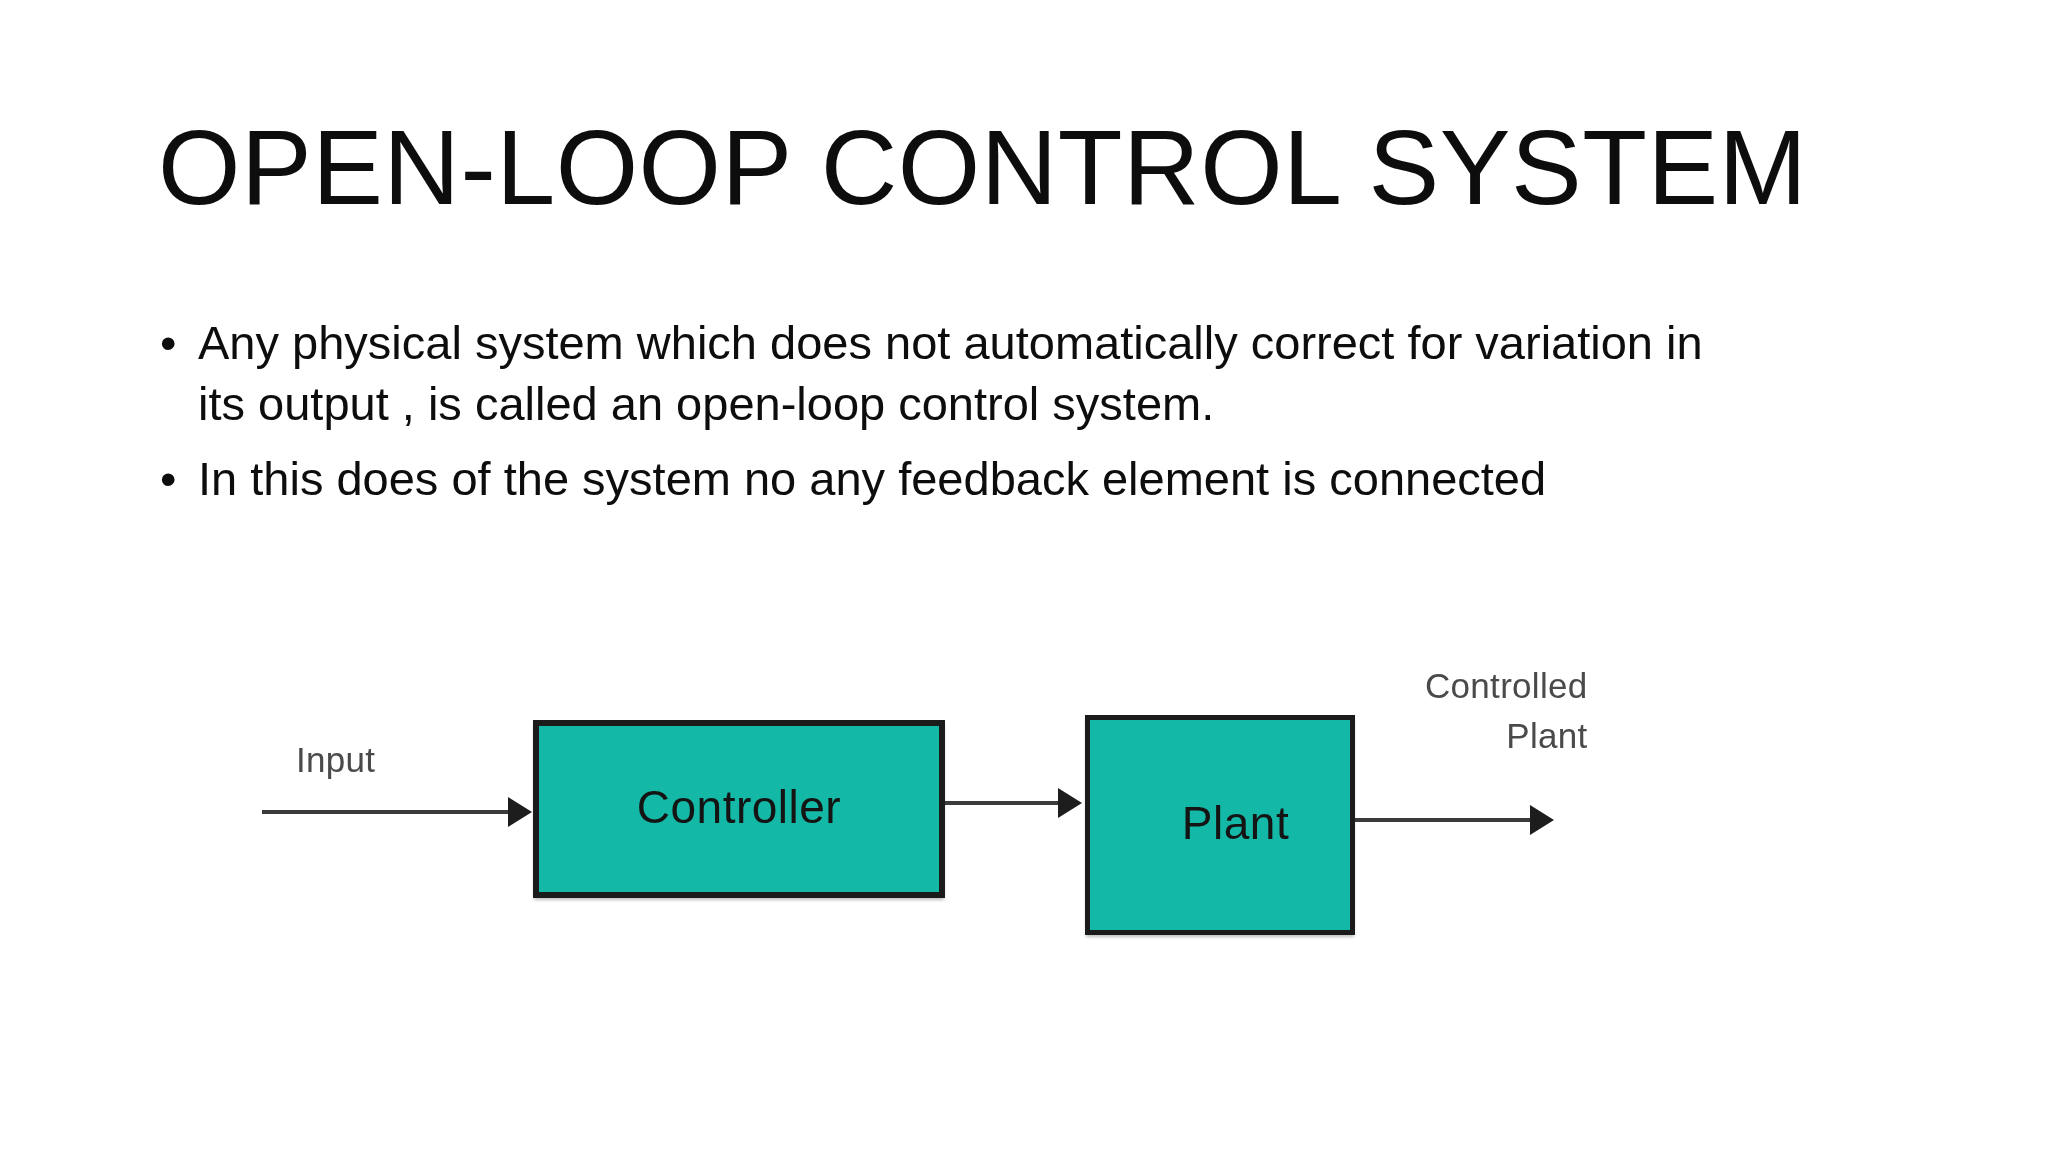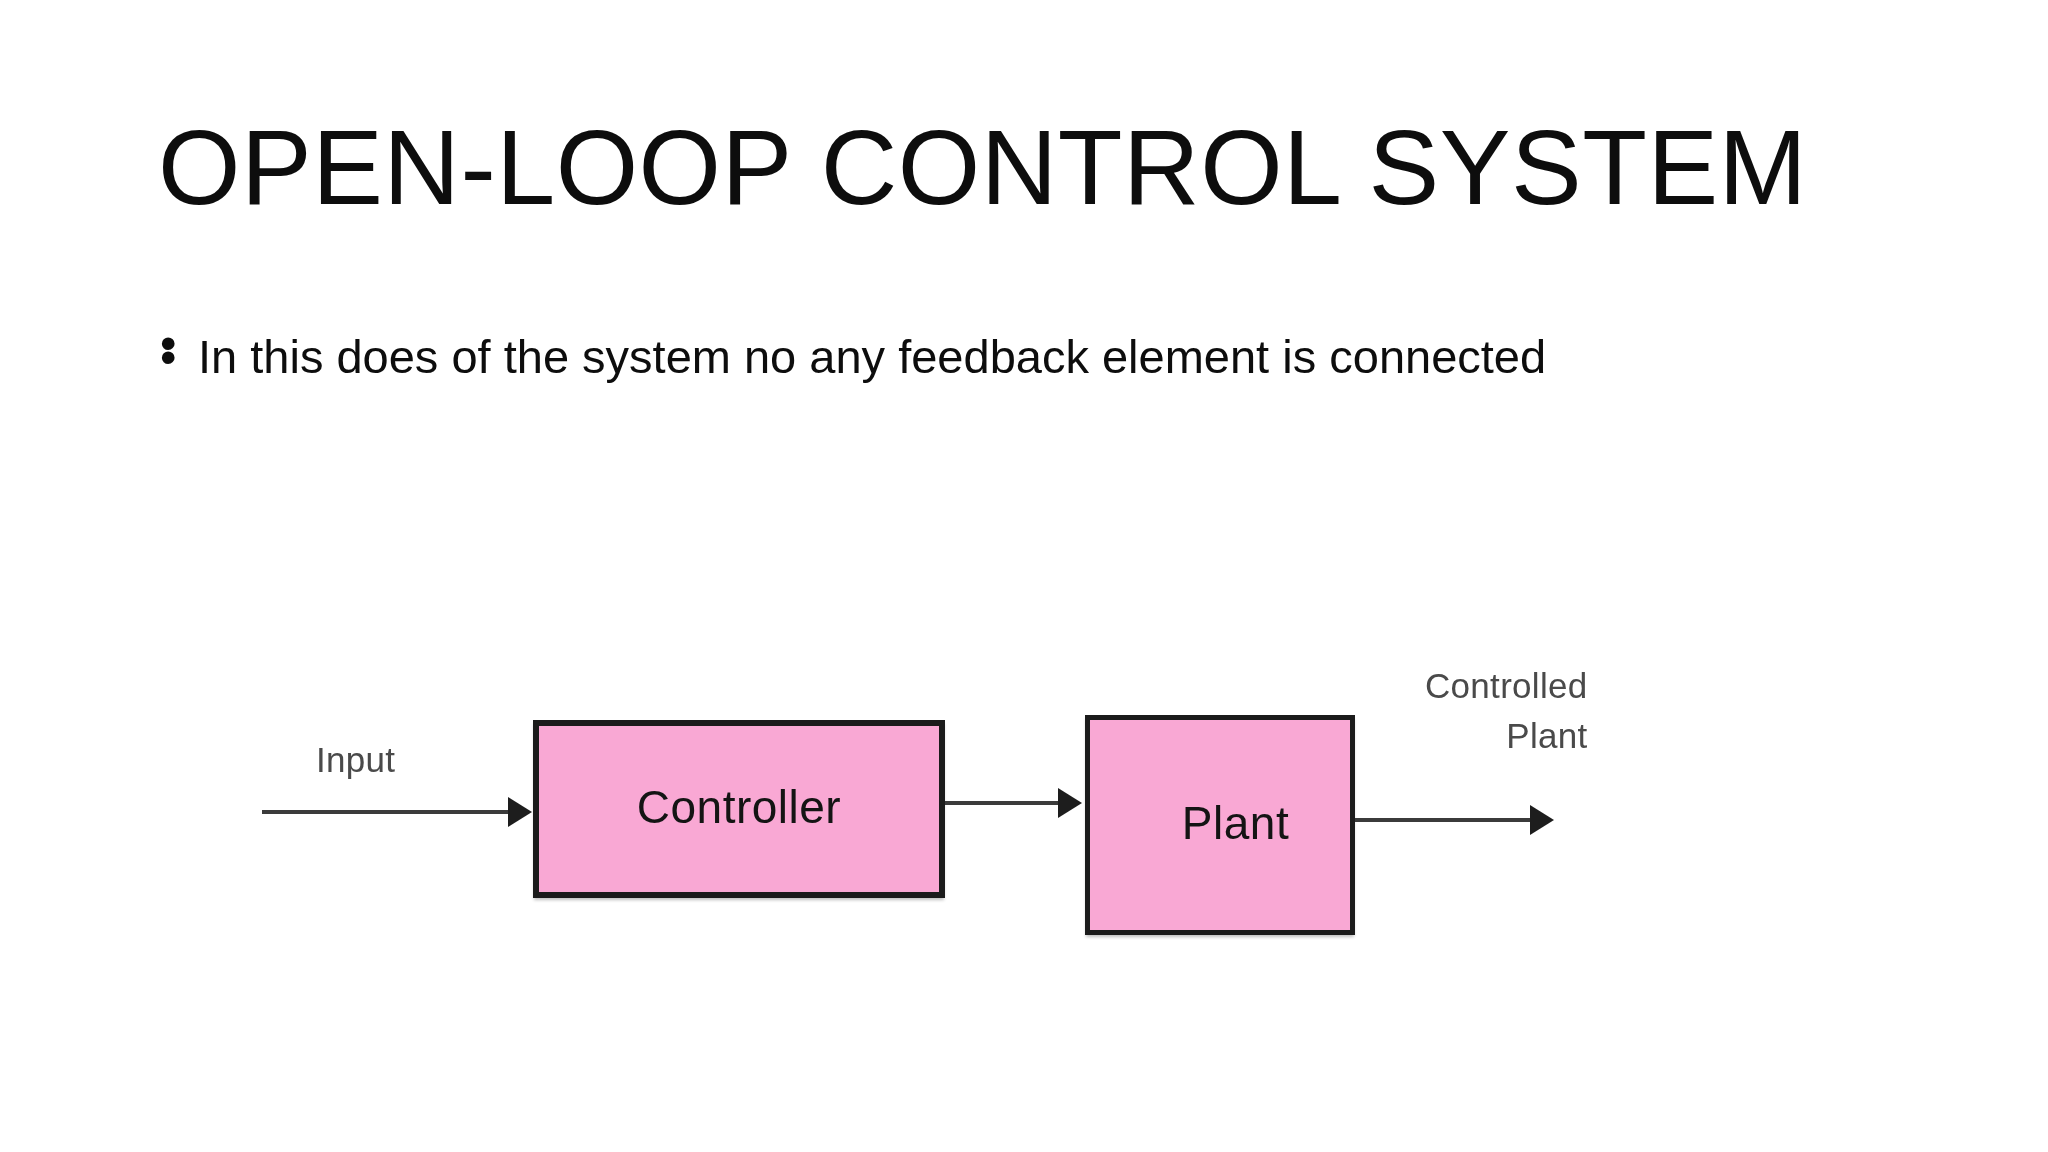--- a/index.html
+++ b/index.html
@@ -77,21 +77,21 @@
     width: 1400px;
     height: 360px;
   }
   .diagram .canvas {
     position: absolute;
     inset: 0;
   }
 
   .dia-box {
     position: absolute;
-    background: #f9a8d4;
+    background: #14b8a6;
     border: 5px solid #1b1b1b;
     box-sizing: border-box;
     display: flex;
     align-items: center;
     justify-content: center;
     color: #141414;
     font-family: "Liberation Sans", sans-serif;
     font-size: 46px;
     font-weight: 400;
     letter-spacing: 0.5px;
@@ -145,21 +145,21 @@
   .dia-label {
     position: absolute;
     color: #4a4a4a;
     font-family: "Liberation Sans", sans-serif;
     font-size: 35px;
     font-weight: 400;
     letter-spacing: 0.3px;
     white-space: nowrap;
   }
   .label-input {
-    left: 76px;
+    left: 56px;
     top: 130px;
   }
   .label-output {
     left: 1185px;
     top: 51px;
     text-align: right;
     line-height: 1.42;
   }
   .label-output .ln2 {
     display: block;
@@ -168,20 +168,21 @@
 </head>
 <body>
 
 <div class="slide">
 
   <div class="slide-title">OPEN-LOOP CONTROL SYSTEM</div>
 
   <ul class="body-list">
     <li class="bullet-item">
       <span class="dot">•</span>
+      <span class="bullet-text">Any physical system which does not automatically correct for variation in its output , is called an open-loop control system.</span>
     </li>
     <li class="bullet-item">
       <span class="dot">•</span>
       <span class="bullet-text">In this does of the system no any feedback element is connected</span>
     </li>
   </ul>
 
   <div class="diagram">
     <div class="canvas">
 

